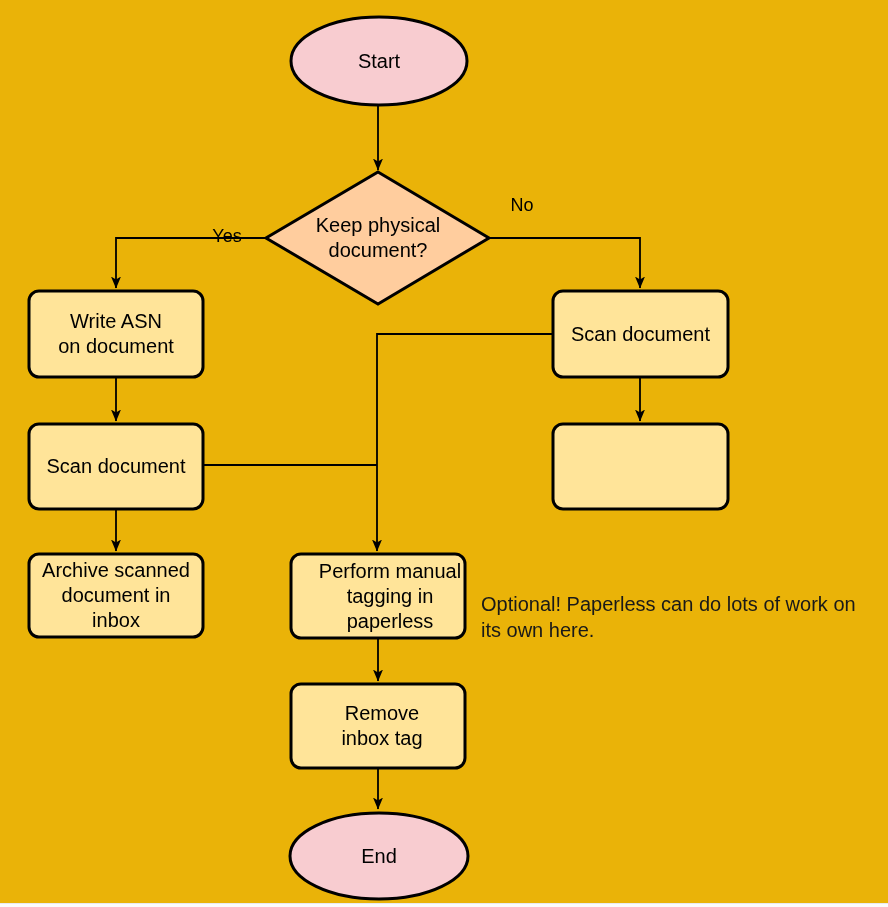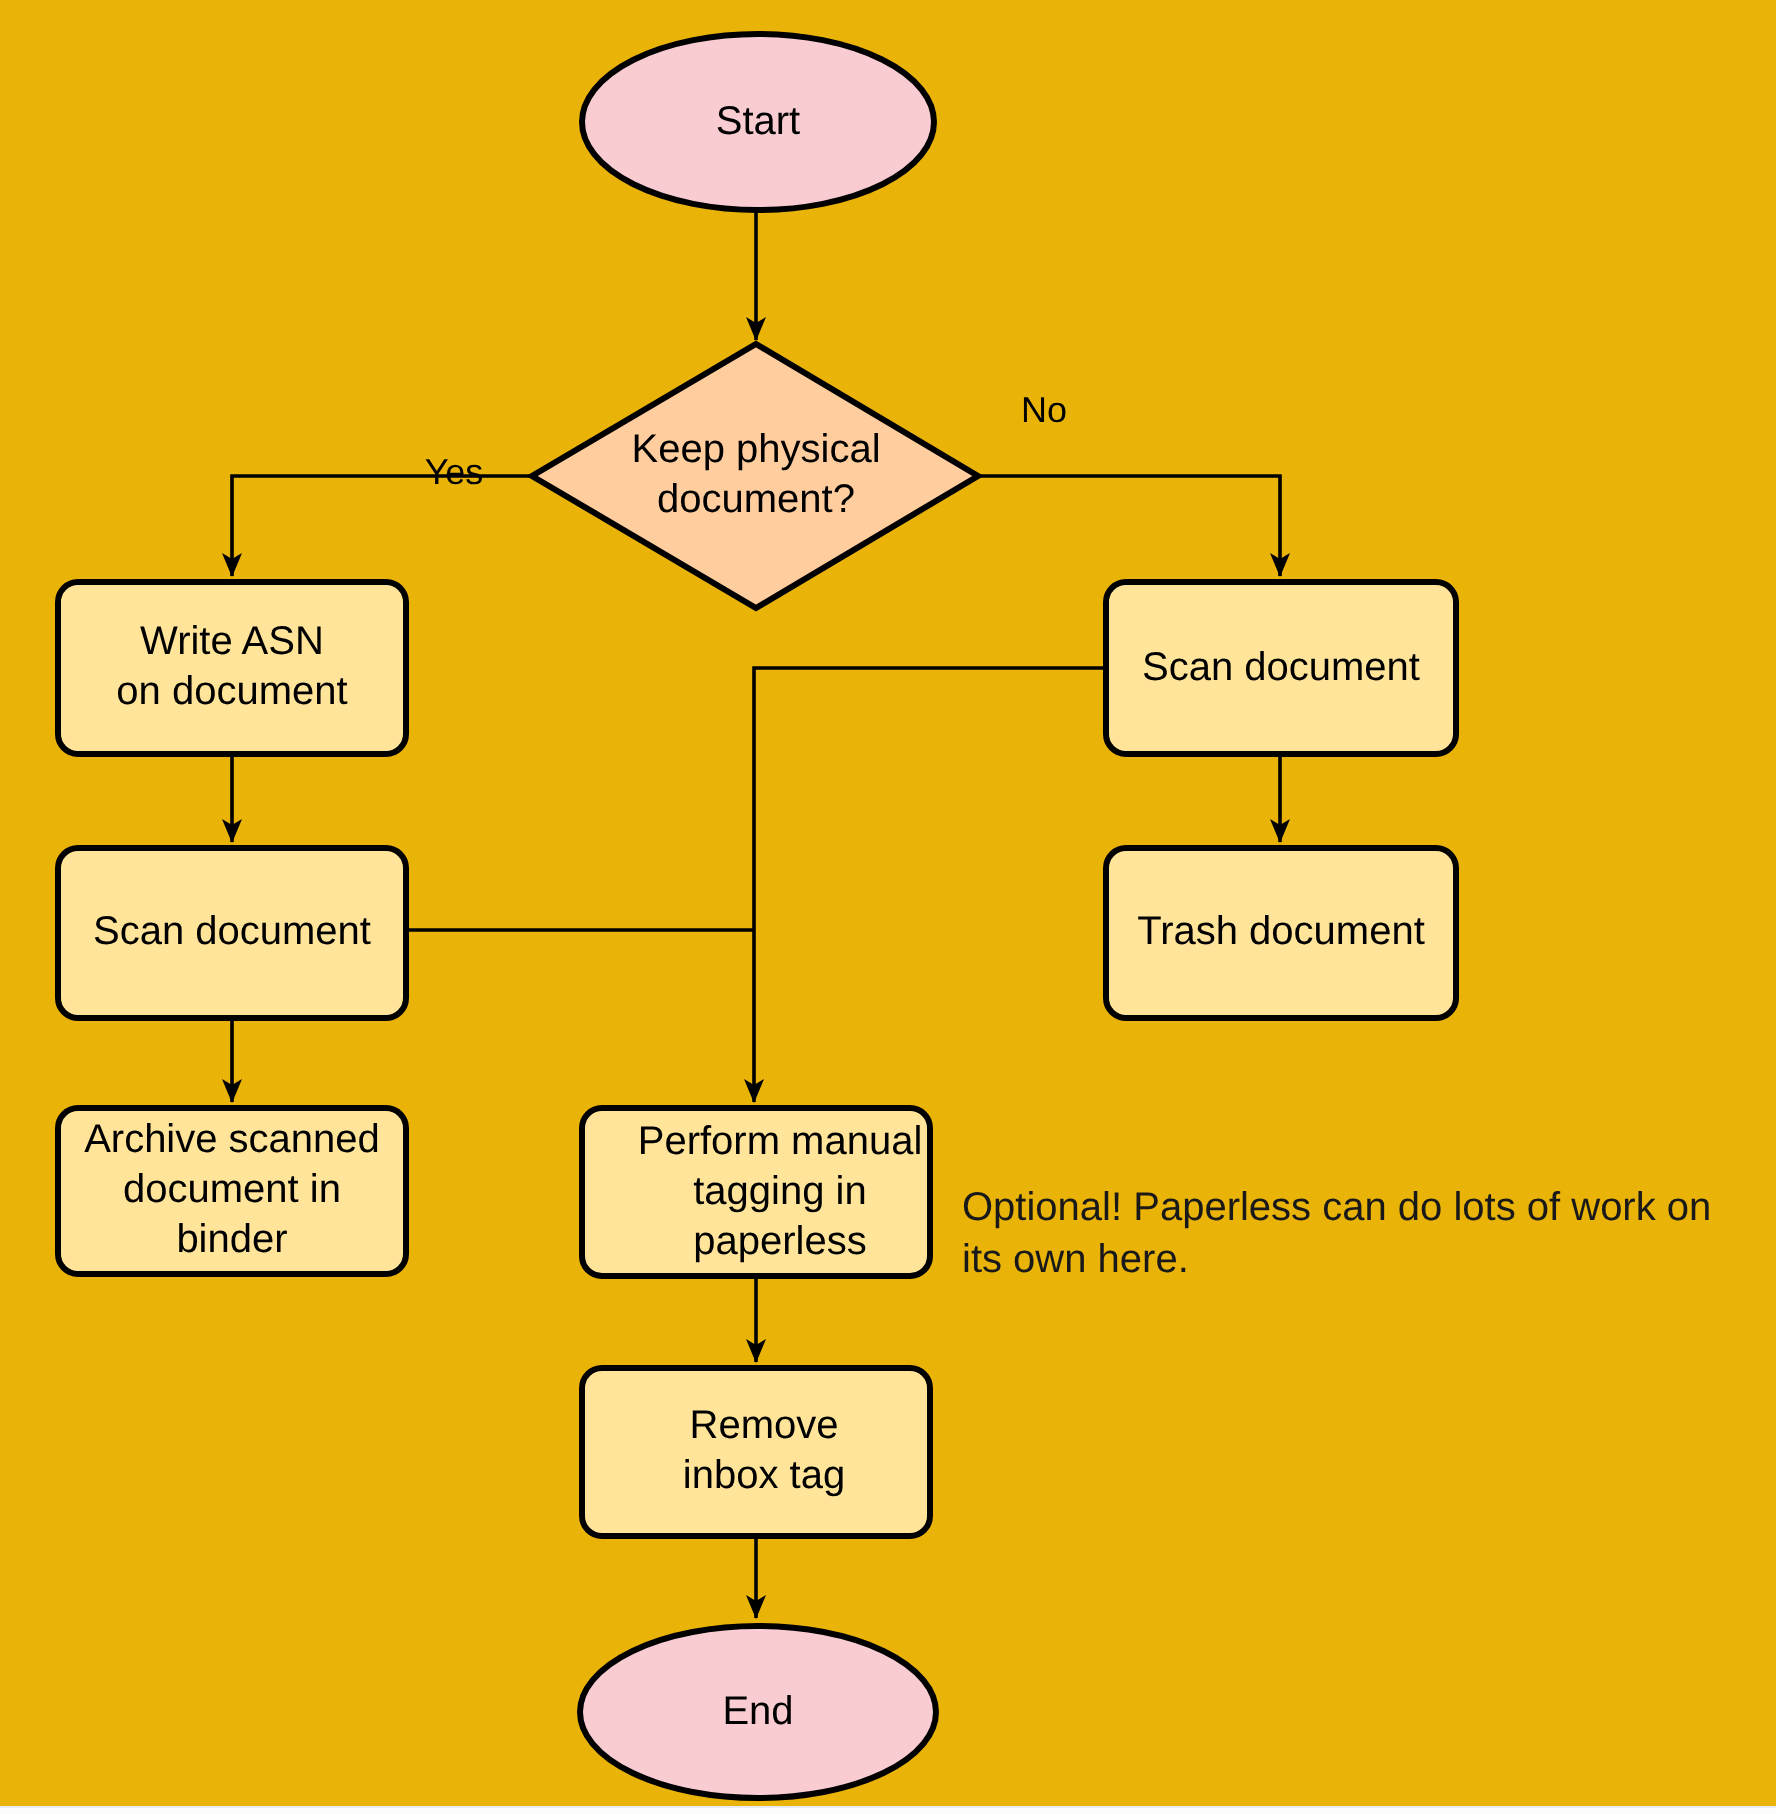--- a/index.html
+++ b/index.html
@@ -73,25 +73,24 @@
   <div class="lbl" style="left:266px;top:172px;width:224px;height:132px;">Keep physical
 document?</div>
 
   <div class="lbl" style="left:29px;top:291px;width:174px;height:86px;">Write ASN
 on document</div>
 
   <div class="lbl" style="left:29px;top:424px;width:174px;height:85px;">Scan document</div>
 
   <div class="lbl" style="left:29px;top:554px;width:174px;height:83px;">Archive scanned
 document in
-binder</div>
+inbox</div>
 
   <div class="lbl" style="left:553px;top:291px;width:175px;height:86px;">Scan document</div>
 
-  <div class="lbl" style="left:553px;top:424px;width:175px;height:85px;">Trash document</div>
 
   <div class="lbl" style="left:291px;top:554px;width:198px;height:84px;">Perform manual
 tagging in
 paperless</div>
 
   <div class="lbl" style="left:291px;top:684px;width:182px;height:84px;">Remove
 inbox tag</div>
 
   <div class="lbl" style="left:289px;top:812px;width:180px;height:88px;">End</div>
 

